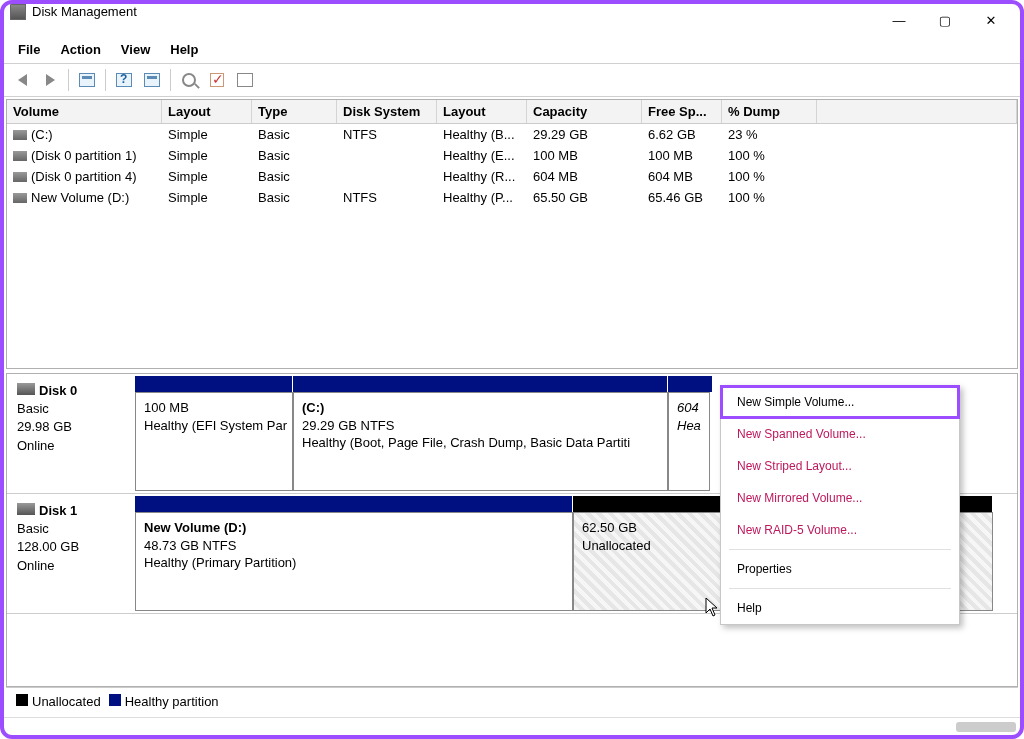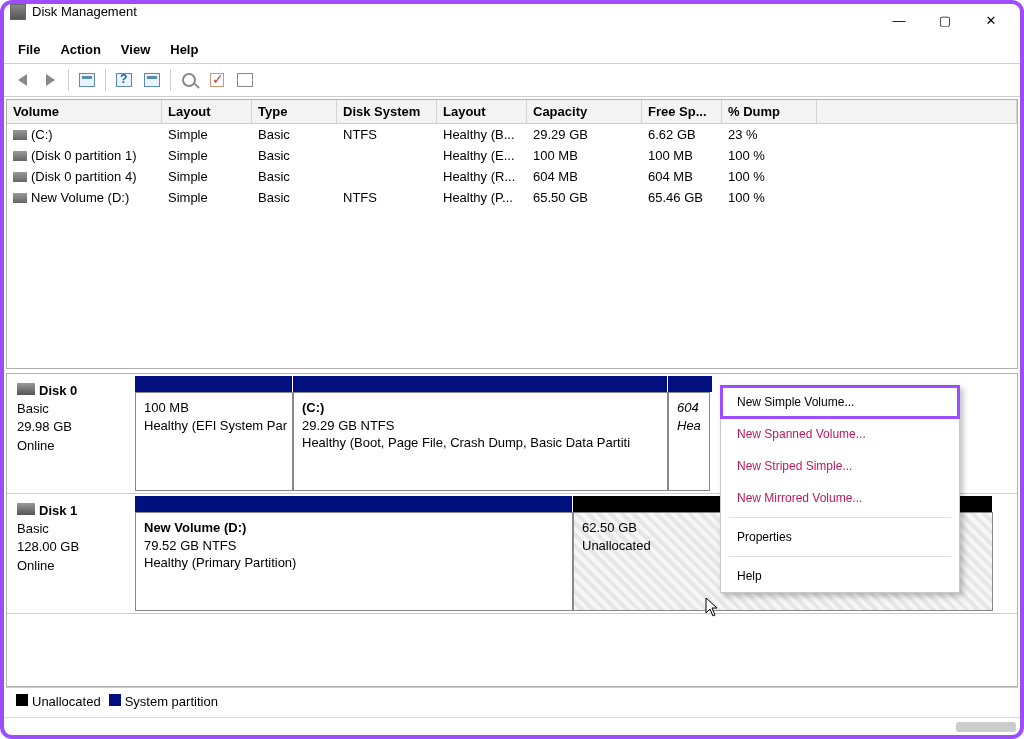--- a/index.html
+++ b/index.html
@@ -229,48 +229,49 @@
           <div>Online</div>
         </div>
         <div class="disk-graph">
           <div class="stripe black">
             <div class="seg" style="width: 438px; background: rgb(0, 16, 128);"></div>
             <div class="seg" style="width: 420px; background: rgb(0, 0, 0);"></div>
           </div>
           <div class="partitions">
             <div class="part " style="width: 438px;">
               <div class="pname">New Volume  (D:)</div>
-              <div>79.52 GB NTFS</div>
+              <div>48.73 GB NTFS</div>
               <div>Healthy (Primary Partition)</div>
             </div>
             <div class="part unalloc" style="width: 420px;">
               <div>62.50 GB</div>
               <div>Unallocated</div>
             </div>
           </div>
         </div>
       </div>
     </div>
 
   <div class="legend">
     <span><span class="swatch black"></span><span>Unallocated</span></span>
-    <span><span class="swatch navy"></span><span>System partition</span></span>
+    <span><span class="swatch navy"></span><span>Healthy partition</span></span>
   </div>
 
   <div class="scroll-stub">
       <div class="scroll-thumb"></div>
     </div>
 
 </div>
 
 <div class="ctx-menu" id="ctx-menu" style="left: 720px; top: 385px;">
     <div class="ctx-item enabled highlight">New Simple Volume...</div>
     <div class="ctx-item disabled">New Spanned Volume...</div>
-    <div class="ctx-item disabled">New Striped Simple...</div>
+    <div class="ctx-item disabled">New Striped Layout...</div>
     <div class="ctx-item disabled">New Mirrored Volume...</div>
+    <div class="ctx-item disabled">New RAID-5 Volume...</div>
     <div class="ctx-sep"></div>
     <div class="ctx-item enabled">Properties</div>
     <div class="ctx-sep"></div>
     <div class="ctx-item enabled">Help</div>
   </div>
 
 <svg class="cursor-arrow" id="cursor" viewBox="0 0 12 20" style="left: 705px; top: 598px;">
     <path d="M0 0 L0 15 L4 11 L7 18 L9 17 L6 10 L11 10 Z" fill="#fff" stroke="#000" stroke-width="1"></path>
   </svg>
 

